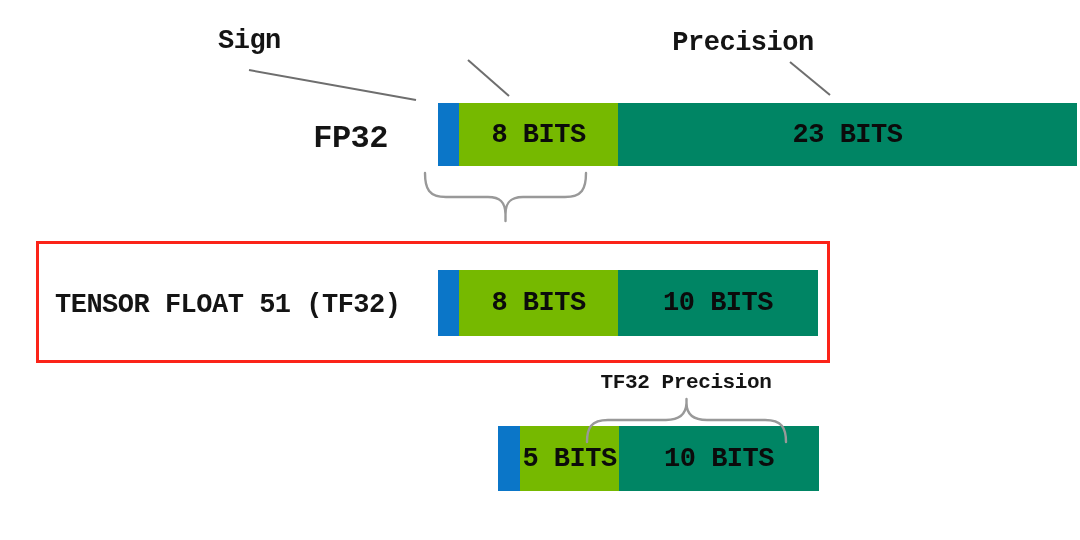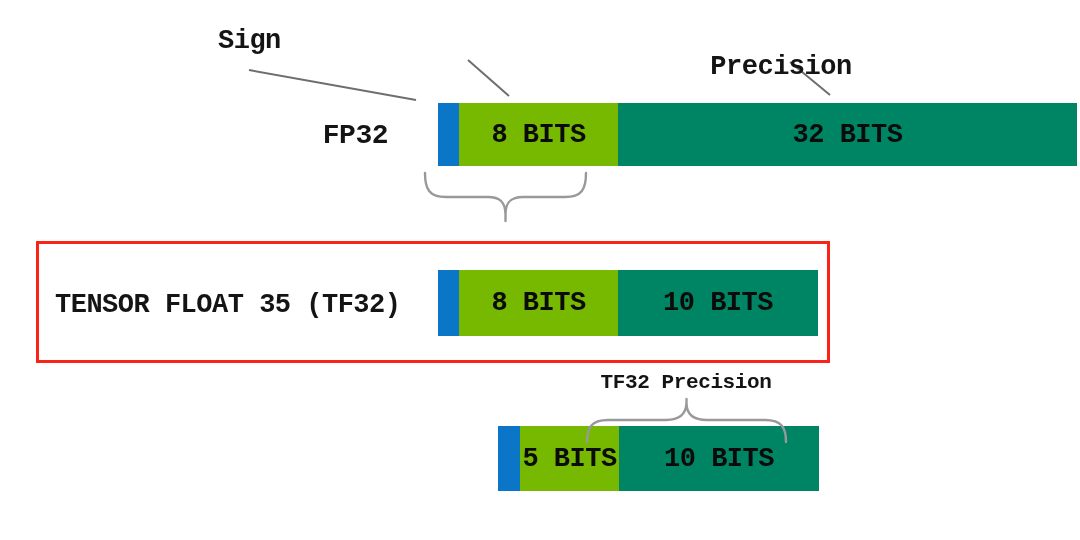--- a/index.html
+++ b/index.html
@@ -4,21 +4,21 @@
 <style>
   html,body{margin:0;padding:0;background:#fff;}
   .canvas{
     position:relative;width:1080px;height:540px;background:#fff;overflow:hidden;
     font-family:Liberation Mono, monospace;color:#141414;
   }
   .abs{position:absolute;}
   .callout{font-size:27px;font-weight:700;letter-spacing:-0.5px;white-space:nowrap;z-index:4;}
   .center{text-align:center;}
   .right{text-align:right;}
-  .row-label{font-size:28px;font-weight:700;letter-spacing:-0.5px;white-space:nowrap;z-index:4;}
+  .row-label{font-size:32px;font-weight:700;letter-spacing:-0.5px;white-space:nowrap;z-index:4;}
   .bitbar{display:flex;z-index:1;padding-left:32px;}
   .seg{display:flex;align-items:center;justify-content:center;
        font-size:27px;font-weight:700;letter-spacing:-0.5px;color:#0b0b0b;}
   .seg.sign{background:var(--sign-bit,#0b76c8);}
   .seg.exp{background:var(--exponent,#76b900);}
   .seg.man{background:var(--mantissa,#008564);}
   .brace-label{font-size:21px;font-weight:700;letter-spacing:-0.4px;white-space:nowrap;z-index:2;}
   .highlight-box{
     border:3px solid var(--highlight-box,#fb2318);
     box-sizing:border-box;background:transparent;z-index:5;pointer-events:none;
@@ -34,32 +34,32 @@
 
   <svg class="overlay" width="1080" height="540">
     <line class="line" x1="249" y1="70" x2="416" y2="100"></line>
     <line class="line" x1="468" y1="60" x2="509" y2="96"></line>
     <line class="line" x1="790" y1="62" x2="830" y2="95"></line>
     <path class="brace" d="M425,173 C425,189 429,197 446,197 L488,197 C500,197 505,202 505.5,214 L505.5,221 M586,173 C586,189 582,197 565,197 L523,197 C511,197 505.5,202 505.5,214"></path>
     <path class="brace" d="M587,442 C587,428 591,420 608,420 L666,420 C680,420 686,414 686.5,403 L686.5,399 M786,442 C786,428 782,420 765,420 L707,420 C693,420 686.5,414 686.5,403"></path>
   </svg>
 
   <div class="abs callout" style="left:218px;top:26px;">Sign</div>
-  <div class="abs callout center" style="left:701px;top:28px;width:160px;margin-top:24px;">Precision</div>
+  <div class="abs callout center" style="left:663px;top:28px;width:160px;">Precision</div>
 
   <div class="abs row-label right" style="left:238px;top:120px;width:150px;">FP32</div>
   <div class="abs bitbar" style="left:406px;top:103px;height:63px;">
     <div class="seg sign" style="width:21px;"></div>
     <div class="seg exp" style="width:159px;">8 BITS</div>
-    <div class="seg man" style="width:459px;">32 BITS</div>
+    <div class="seg man" style="width:459px;">23 BITS</div>
   </div>
 
 
   <div class="abs highlight-box" style="left:36px;top:241px;width:794px;height:122px;"></div>
-  <div class="abs row-label" style="left:55px;top:290px;font-size:27px;">TENSOR FLOAT 35 (TF32)</div>
+  <div class="abs row-label" style="left:55px;top:290px;font-size:27px;">TENSOR FLOAT 51 (TF32)</div>
   <div class="abs bitbar" style="left:406px;top:270px;height:66px;">
     <div class="seg sign" style="width:21px;"></div>
     <div class="seg exp" style="width:159px;">8 BITS</div>
     <div class="seg man" style="width:200px;">10 BITS</div>
   </div>
 
   <div class="abs brace-label center" style="left:586px;top:371px;width:200px;">TF32 Precision</div>
 
   <div class="abs bitbar" style="left:466px;top:426px;height:65px;">
     <div class="seg sign" style="width:22px;"></div>

